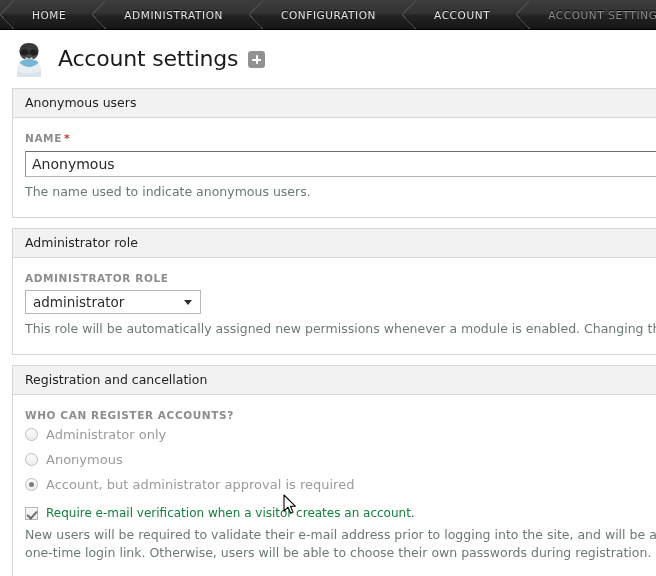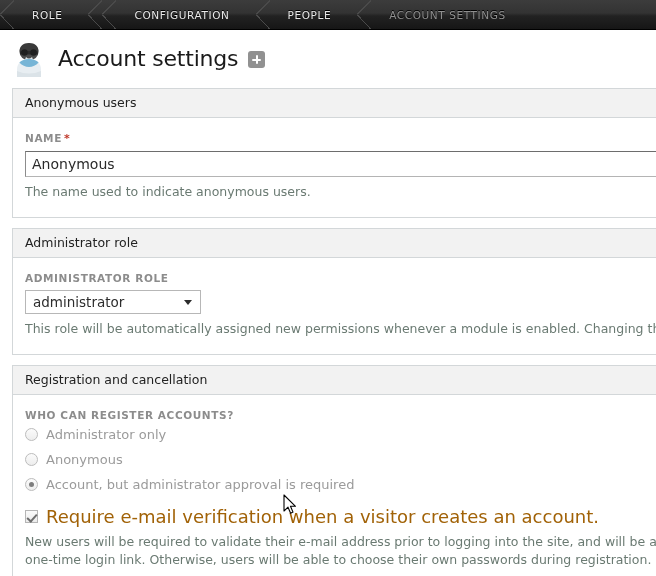--- a/index.html
+++ b/index.html
@@ -244,47 +244,50 @@
   .check-box.checked::after {
     content: "";
     position: absolute;
     left: 3px; top: 1px;
     width: 4px; height: 8px;
     border: solid #6d6d6d;
     border-width: 0 2px 2px 0;
     transform: rotate(42deg);
   }
   .check-label {
-    font-size: 18px;
-    color: #a16207;
+    font-size: 12px;
+    color: #15803d;
   }
 
   
   .cursor {
     position: absolute;
     pointer-events: none;
     z-index: 50;
   }
 </style>
 </head>
 <body>
 
 <div class="toolbar">
   <div class="toolbar-sep"></div>
   <a class="toolbar-item" href="#">
-      <span>ROLE</span>
-    </a>
-  <div class="toolbar-sep"></div>
+      <span>HOME</span>
+    </a>
+  <div class="toolbar-sep"></div>
+  <a class="toolbar-item" href="#">
+      <span>ADMINISTRATION</span>
+    </a>
   <div class="toolbar-sep"></div>
   <a class="toolbar-item" href="#">
       <span>CONFIGURATION</span>
     </a>
   <div class="toolbar-sep"></div>
   <a class="toolbar-item" href="#">
-      <span>PEOPLE</span>
+      <span>ACCOUNT</span>
     </a>
   <div class="toolbar-sep"></div>
   <a class="toolbar-item current" href="#">
       <span>ACCOUNT SETTINGS</span>
     </a>
 
   <div class="toolbar-spacer"></div>
 </div>
 
 <div class="page-head">

